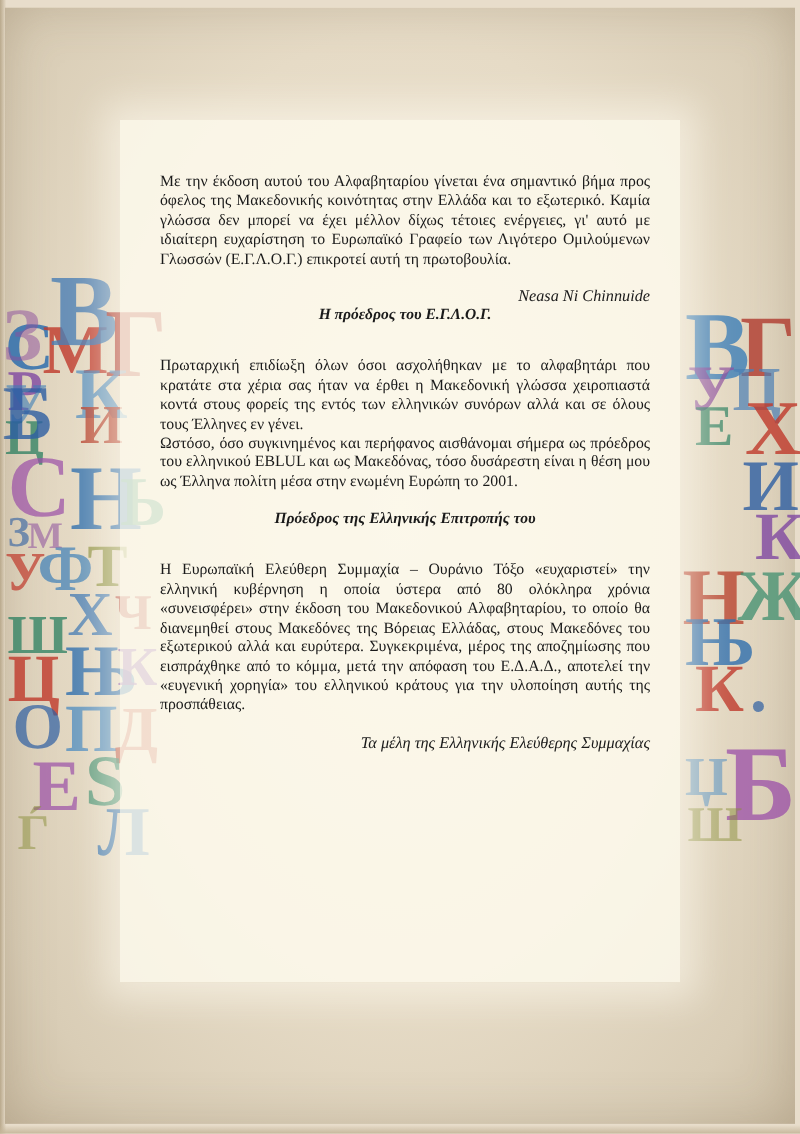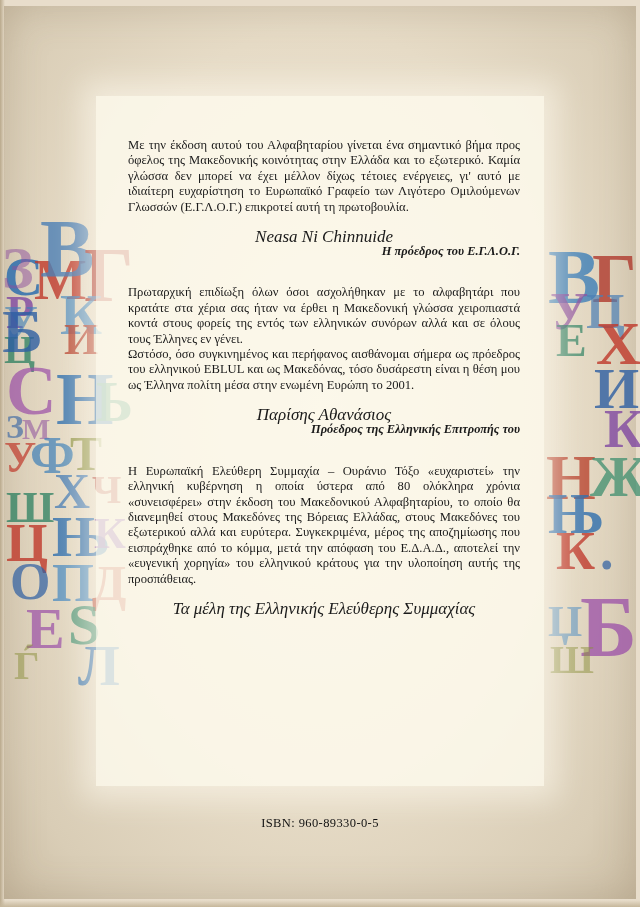--- a/index.html
+++ b/index.html
@@ -67,30 +67,30 @@
   }
 
   #textblock p {
     margin: 0 0 0 0;
   }
   .gap {
     height: 14px;
   }
   .sig {
     font-style: italic;
-    font-size: 17px;
+    font-size: 13px;
     line-height: 15.2px;
-    text-align: center;
+    text-align: right;
   }
   .sig-b {
     font-style: italic;
     font-weight: bold;
     font-size: 12.4px;
     line-height: 15.2px;
-    text-align: right;
+    text-align: center;
   }
 
   #isbn {
     position: absolute;
     left: 0;
     top: 816px;
     width: 640px;
     text-align: center;
     font-size: 12.5px;
     letter-spacing: 0.4px;
@@ -172,27 +172,25 @@
     <p>Με την έκδοση αυτού του Αλφαβηταρίου γίνεται ένα σημαντικό βήμα προς όφελος της Μακεδονικής κοινότητας στην Ελλάδα και το εξωτερικό. Καμία γλώσσα δεν μπορεί να έχει μέλλον δίχως τέτοιες ενέργειες, γι' αυτό με ιδιαίτερη ευχαρίστηση το Ευρωπαϊκό Γραφείο των Λιγότερο Ομιλούμενων Γλωσσών (Ε.Γ.Λ.Ο.Γ.) επικροτεί αυτή τη πρωτοβουλία.</p>
     <div class="gap"></div>
     <p class="sig">Neasa Ni Chinnuide</p>
     <p class="sig-b">Η πρόεδρος του Ε.Γ.Λ.Ο.Γ.</p>
 
     <div class="gap" style="height:26px"></div>
 
     <p>Πρωταρχική επιδίωξη όλων όσοι ασχολήθηκαν με το αλφαβητάρι που κρατάτε στα χέρια σας ήταν να έρθει η Μακεδονική γλώσσα χειροπιαστά κοντά στους φορείς της εντός των ελληνικών συνόρων αλλά και σε όλους τους Έλληνες εν γένει.</p>
     <p>Ωστόσο, όσο συγκινημένος και περήφανος αισθάνομαι σήμερα ως πρόεδρος του ελληνικού EBLUL και ως Μακεδόνας, τόσο δυσάρεστη είναι η θέση μου ως Έλληνα πολίτη μέσα στην ενωμένη Ευρώπη το 2001.</p>
     <div class="gap"></div>
-    <p class="sig">Παρίσης Αθανάσιος</p>
     <p class="sig-b">Πρόεδρος της Ελληνικής Επιτροπής του</p>
 
     <div class="gap" style="height:26px"></div>
 
     <p>Η Ευρωπαϊκή Ελεύθερη Συμμαχία – Ουράνιο Τόξο «ευχαριστεί» την ελληνική κυβέρνηση η οποία ύστερα από 80 ολόκληρα χρόνια «συνεισφέρει» στην έκδοση του Μακεδονικού Αλφαβηταρίου, το οποίο θα διανεμηθεί στους Μακεδόνες της Βόρειας Ελλάδας, στους Μακεδόνες του εξωτερικού αλλά και ευρύτερα. Συγκεκριμένα, μέρος της αποζημίωσης που εισπράχθηκε από το κόμμα, μετά την απόφαση του Ε.Δ.Α.Δ., αποτελεί την «ευγενική χορηγία» του ελληνικού κράτους για την υλοποίηση αυτής της προσπάθειας.</p>
     <div class="gap"></div>
     <p class="sig">Τα μέλη της Ελληνικής Ελεύθερης Συμμαχίας</p>
   </div>
 
-  <div id="isbn">ISBN: 960-89330-0-5</div>
 
   <div id="edge-left"></div>
   <div id="edge-bottom"></div>
 </div>
 
 </body></html>

